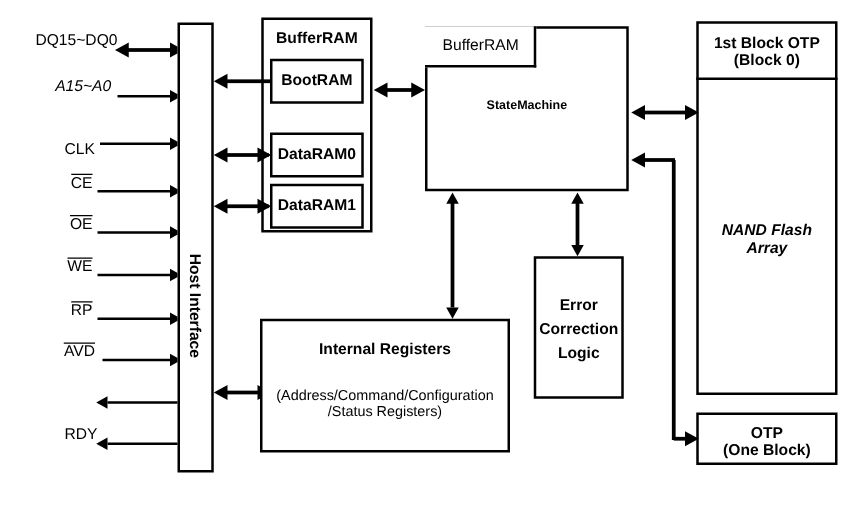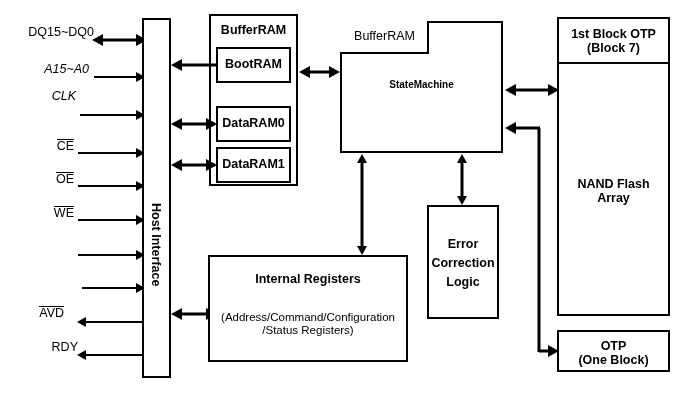--- a/index.html
+++ b/index.html
@@ -134,21 +134,21 @@
   <div class="hline thick" style="left:101px; top:40px; width:44px;"></div>
   <div class="arrow right big" style="left:136px; top:40px;"></div>
   <div class="arrow left big" style="left:92px; top:40px;"></div>
 
   <div class="pin-row" style="top:77px;">
     <span class="pin-label" style="top:-6px; right:51px;font-style:italic;">A15~A0</span>
   </div>
   <div class="hline" style="left:94px; top:77px; width:50px;"></div>
   <div class="arrow right" style="left:136px; top:77px;"></div>
 
-  <div class="pin-row" style="top:104px;font-style:italic;">
+  <div class="pin-row" style="top:127px;">
     <span class="pin-label" style="top:-6px; right:64px;">CLK</span>
   </div>
   <div class="hline" style="left:80px; top:115px; width:64px;"></div>
   <div class="arrow right" style="left:136px; top:115px;"></div>
 
   <div class="pin-row" style="top:153px;">
     <span class="pin-label" style="top:-6px; right:66px;text-decoration:underline;"><span class="ovl">CE</span></span>
   </div>
   <div class="hline" style="left:78px; top:153px; width:66px;"></div>
   <div class="arrow right" style="left:136px; top:153px;"></div>
@@ -158,25 +158,28 @@
   </div>
   <div class="hline" style="left:78px; top:186px; width:66px;"></div>
   <div class="arrow right" style="left:136px; top:186px;"></div>
 
   <div class="pin-row" style="top:220px;">
     <span class="pin-label" style="top:-6px; right:66px;"><span class="ovl">WE</span></span>
   </div>
   <div class="hline" style="left:78px; top:220px; width:66px;"></div>
   <div class="arrow right" style="left:136px; top:220px;"></div>
 
+  <div class="pin-row" style="top:255px;">
+    <span class="pin-label" style="top:-6px; right:66px;"><span class="ovl">RP</span></span>
+  </div>
   <div class="hline" style="left:78px; top:255px; width:66px;"></div>
   <div class="arrow right" style="left:136px; top:255px;"></div>
 
   <div class="pin-row" style="top:288px;">
-    <span class="pin-label" style="top:-6px; right:76px;margin-top:32px;"><span class="ovl">AVD</span></span>
+    <span class="pin-label" style="top:-6px; right:64px;"><span class="ovl">AVD</span></span>
   </div>
   <div class="hline" style="left:82px; top:288px; width:62px;"></div>
   <div class="arrow right" style="left:136px; top:288px;"></div>
 
   <div class="hline" style="left:86px; top:322px; width:58px;"></div>
   <div class="arrow left" style="left:77px; top:322px;"></div>
 
   <div class="pin-row" style="top:355px;">
     <span class="pin-label" style="top:-6px; right:62px;">RDY</span>
   </div>
@@ -237,23 +240,23 @@
   <div class="box-label" style="left:427px; top:235px; width:72px; font-size:12.5px; line-height:1.5;">Error
 Correction
 Logic</div>
 
   <div class="vline thick" style="left:462px; top:162px; height:35px;"></div>
   <div class="arrow up" style="left:462px; top:154px;"></div>
   <div class="arrow down" style="left:462px; top:196px;"></div>
 
   <div class="box" style="left:557px; top:17px; width:113px; height:299px;"></div>
   <div class="box-label" style="left:557px; top:27px; width:113px; font-size:12.5px;">1st Block OTP
-(Block 7)</div>
+(Block 0)</div>
   <div class="hline" style="left:557px; top:63px; width:113px; height:2px;"></div>
-  <div class="box-label" style="left:557px; top:177px; width:113px; font-size:12.5px;">NAND Flash
+  <div class="box-label" style="left:557px; top:177px; width:113px; font-size:12.5px;font-style:italic;">NAND Flash
 Array</div>
 
   <div class="box" style="left:557px; top:330px; width:113px; height:42px;"></div>
   <div class="box-label" style="left:557px; top:339px; width:113px; font-size:12.5px;text-align:center;">OTP
 (One Block)</div>
 
   <div class="hline thick" style="left:512px; top:90px; width:44px;"></div>
   <div class="arrow left big" style="left:505px; top:90px;"></div>
   <div class="arrow right big" style="left:548px; top:90px;"></div>
 

